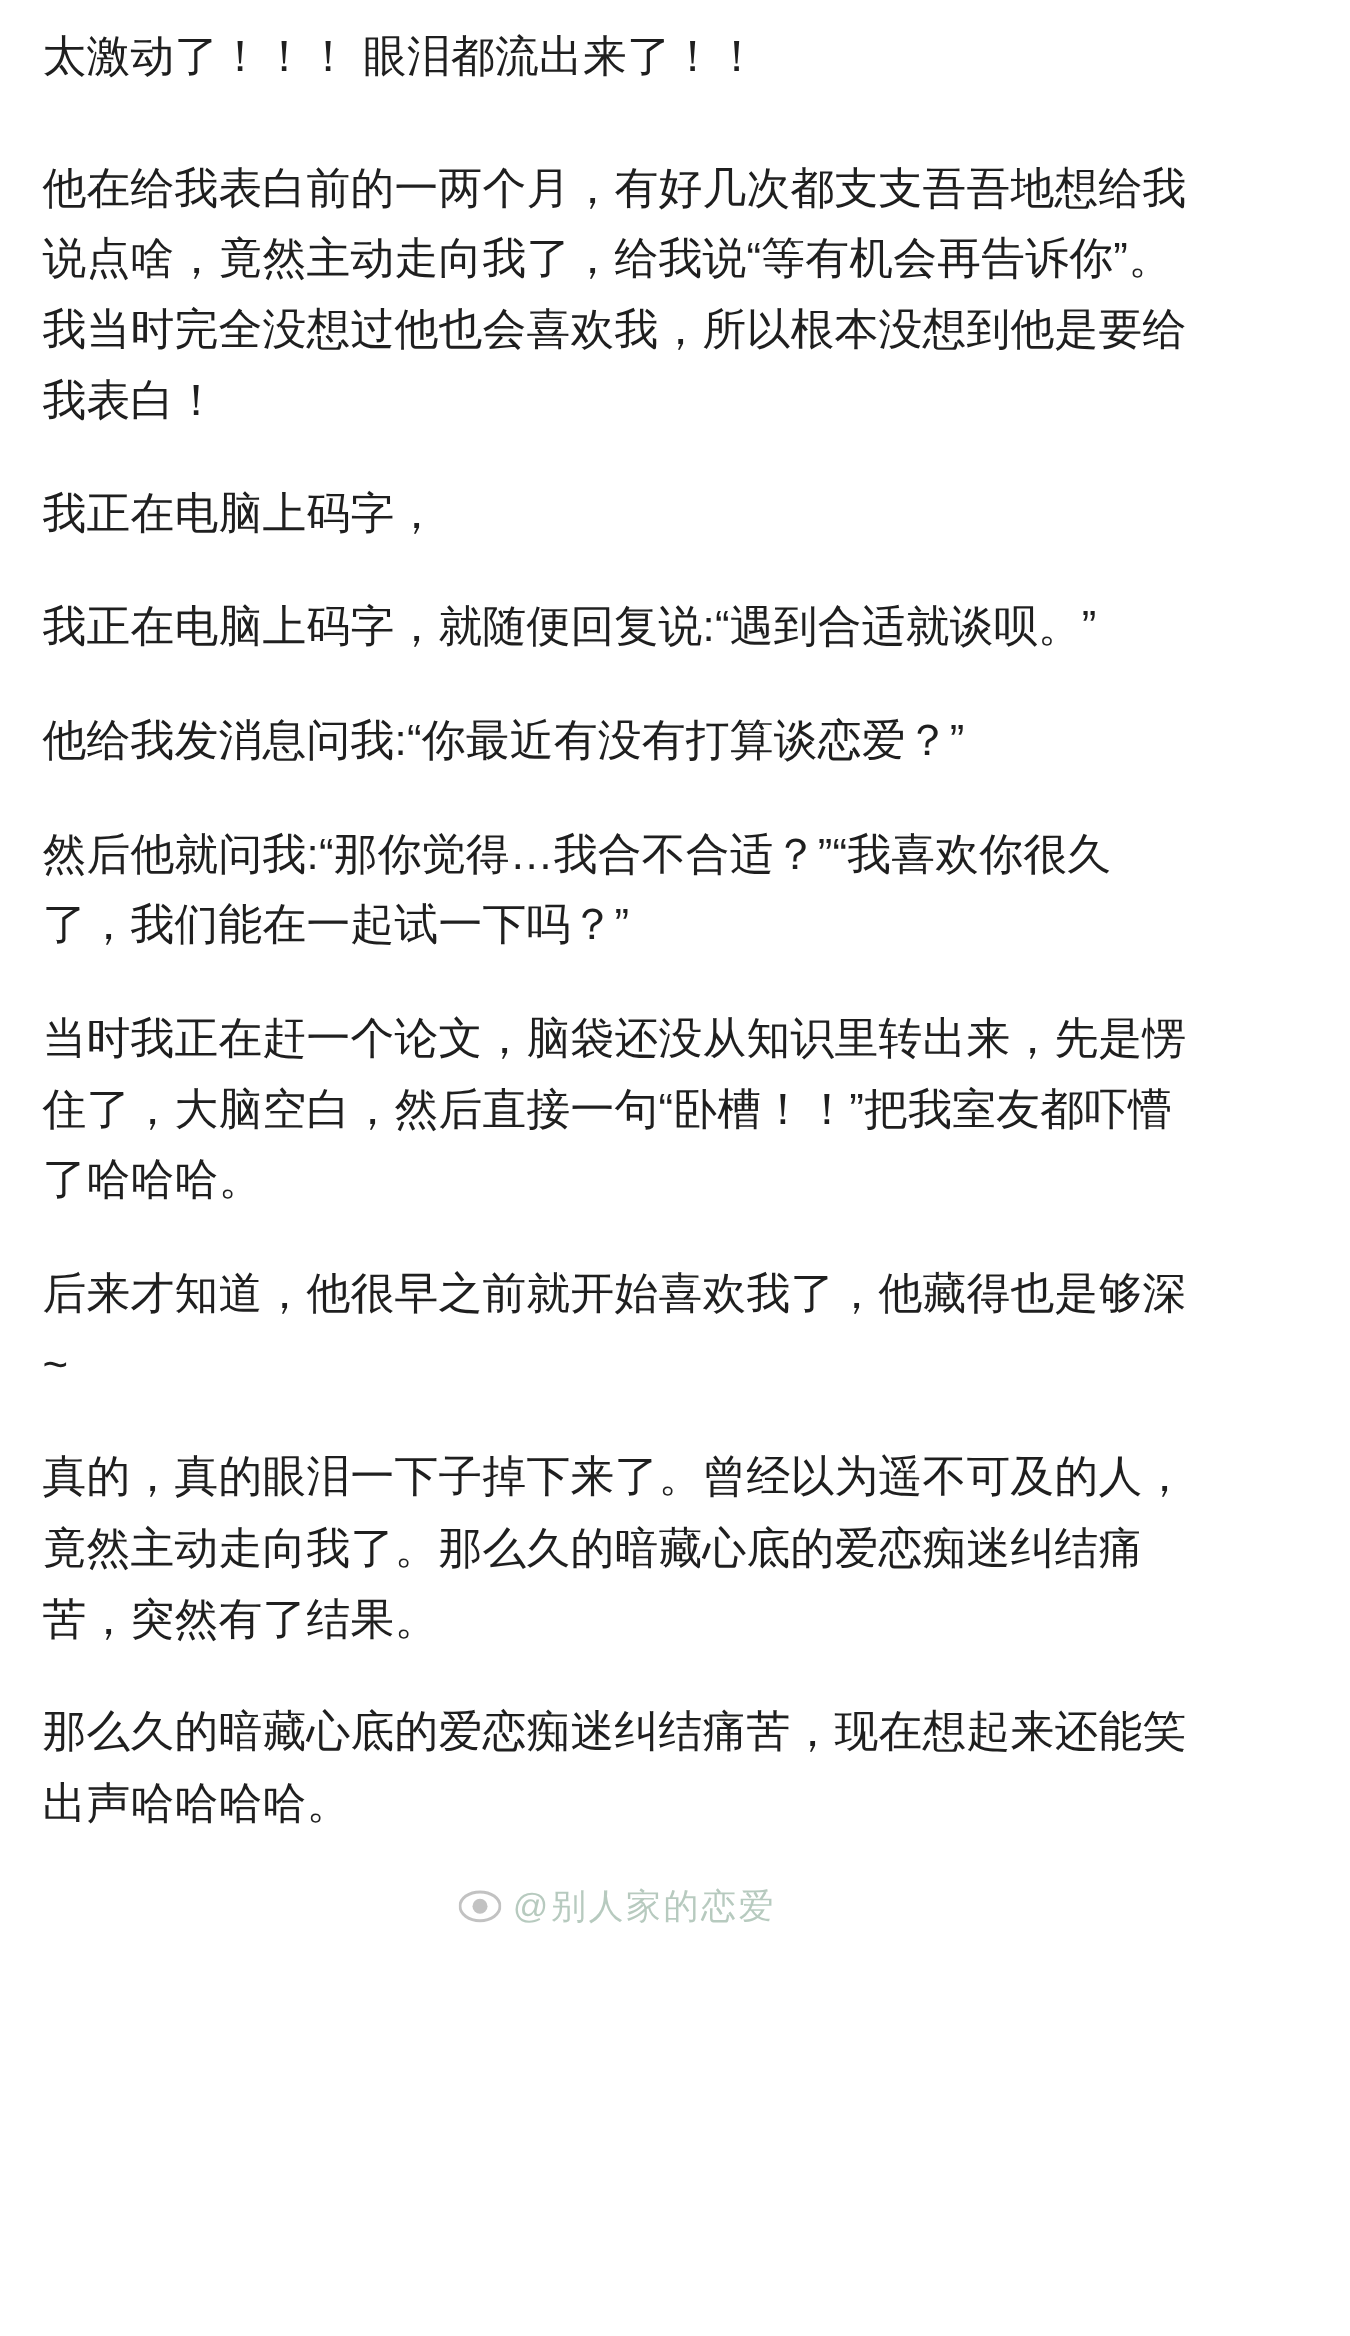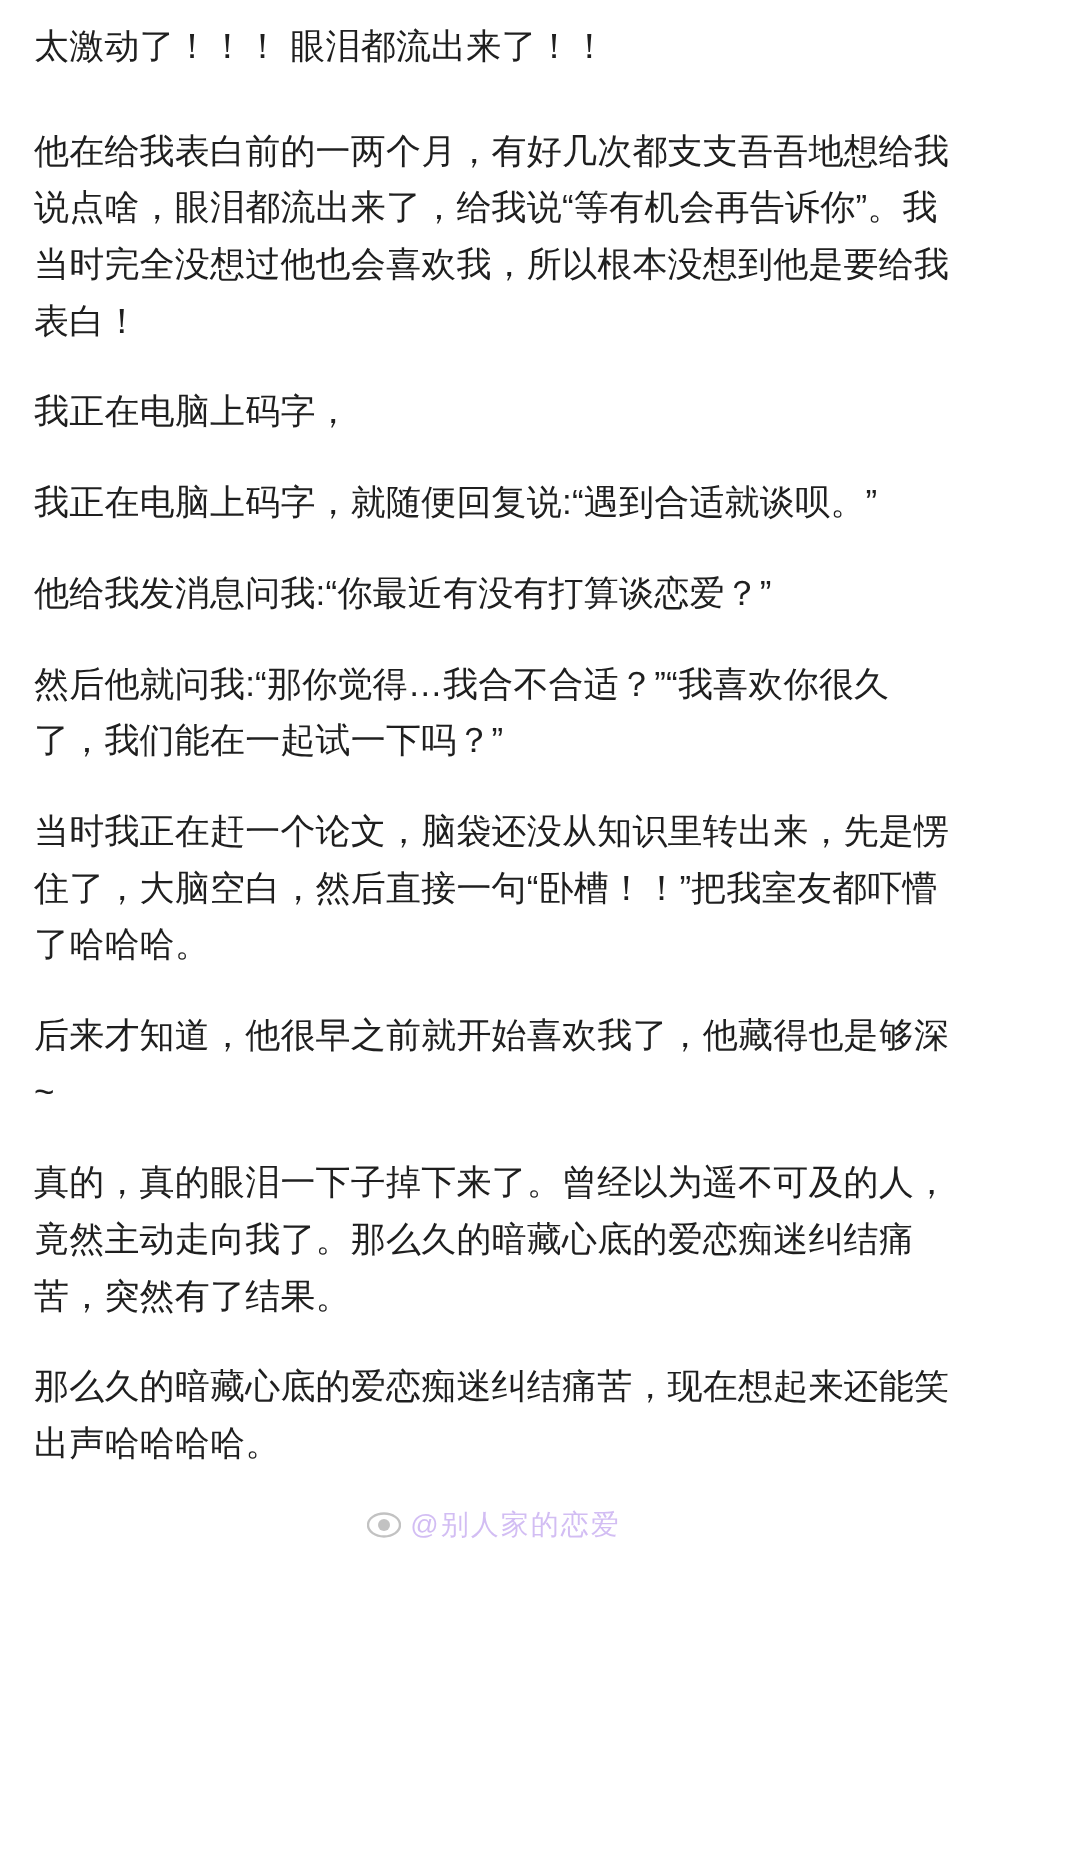--- a/index.html
+++ b/index.html
@@ -47,32 +47,32 @@
     width: 34px;
     height: 28px;
     position: relative;
     display: inline-block;
   }
   .weibo-eye svg {
     display: block;
   }
   .wm-text {
     font-size: 28px;
-    color: #6d28d9;
+    color: #14532d;
     letter-spacing: 2px;
     font-family: "Liberation Sans", "DejaVu Sans", sans-serif;
   }
 </style>
 </head>
 <body>
 
 <div class="page">
 
   <p class="para">太激动了！！！ 眼泪都流出来了！！</p>
-  <p class="para">他在给我表白前的一两个月，有好几次都支支吾吾地想给我说点啥，眼泪都流出来了，给我说“等有机会再告诉你”。我当时完全没想过他也会喜欢我，所以根本没想到他是要给我表白！</p>
+  <p class="para">他在给我表白前的一两个月，有好几次都支支吾吾地想给我说点啥，竟然主动走向我了，给我说“等有机会再告诉你”。我当时完全没想过他也会喜欢我，所以根本没想到他是要给我表白！</p>
   <p class="para">我正在电脑上码字，</p>
   <p class="para">我正在电脑上码字，就随便回复说:“遇到合适就谈呗。”</p>
   <p class="para">他给我发消息问我:“你最近有没有打算谈恋爱？”</p>
   <p class="para">然后他就问我:“那你觉得…我合不合适？”“我喜欢你很久了，我们能在一起试一下吗？”</p>
   <p class="para">当时我正在赶一个论文，脑袋还没从知识里转出来，先是愣住了，大脑空白，然后直接一句“卧槽！！”把我室友都吓懵了哈哈哈。</p>
   <p class="para">后来才知道，他很早之前就开始喜欢我了，他藏得也是够深~</p>
   <p class="para">真的，真的眼泪一下子掉下来了。曾经以为遥不可及的人，竟然主动走向我了。那么久的暗藏心底的爱恋痴迷纠结痛苦，突然有了结果。</p>
   <p class="para">那么久的暗藏心底的爱恋痴迷纠结痛苦，现在想起来还能笑出声哈哈哈哈。</p>
 
   <div class="watermark">

